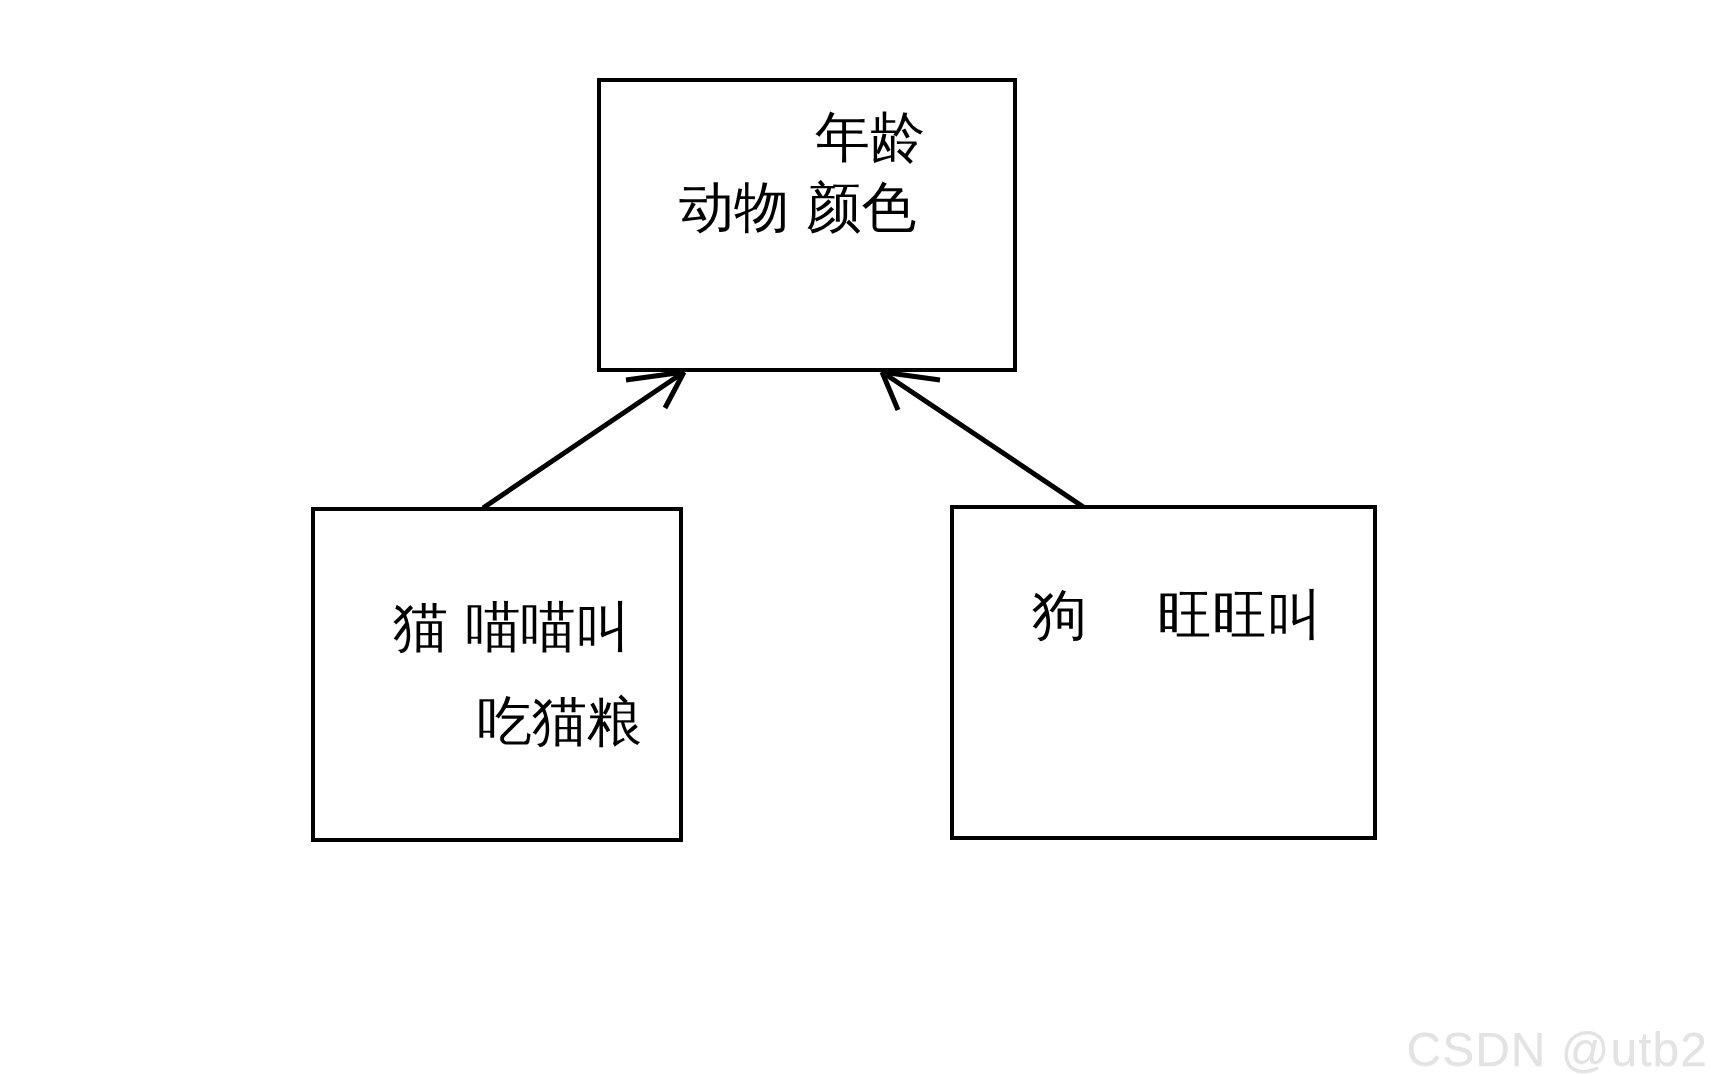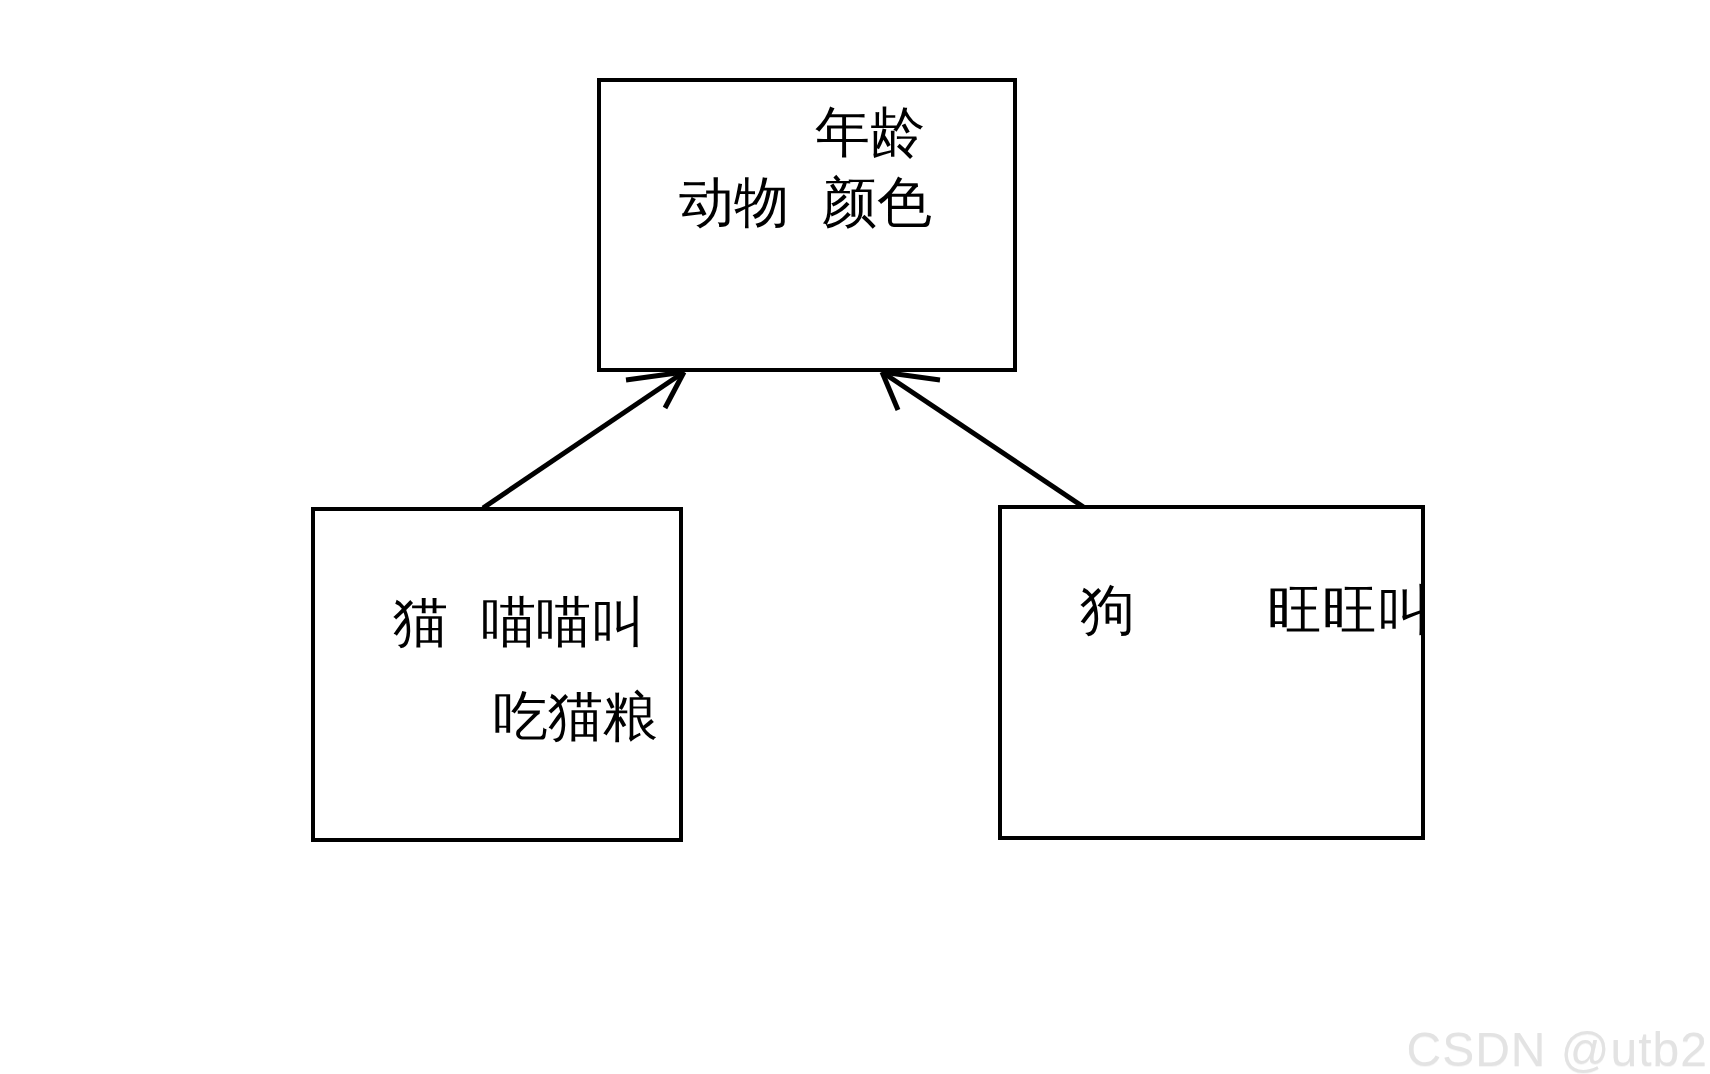--- a/index.html
+++ b/index.html
@@ -34,46 +34,44 @@
     left: 311px;
     top: 507px;
     width: 372px;
     height: 335px;
   }
   #box-dog {
     left: 950px;
     top: 505px;
     width: 427px;
     height: 335px;
-    margin-left: 48px;
   }
   .box-text {
     position: absolute;
     color: #000000;
     font-size: 55px;
     line-height: 62px;
     white-space: pre;
     font-weight: 400;
     letter-spacing: 0px;
-    font-family: Liberation Mono, monospace;
   }
   #animal-line-1 {
     left: 214px;
     top: 24px;
   }
   #animal-line-2 {
     left: 78px;
     top: 94px;
   }
   #cat-line-1 {
     left: 78px;
     top: 85px;
   }
   #cat-line-2 {
-    left: 178px;
+    left: 162px;
     top: 179px;
   }
   #dog-line-1 {
     left: 78px;
     top: 75px;
   }
   #dog-line-2 {
     left: 165px;
     top: 169px;
   }

